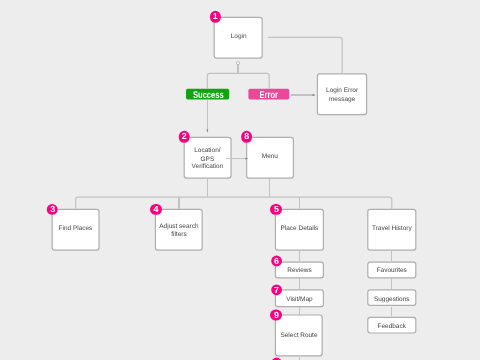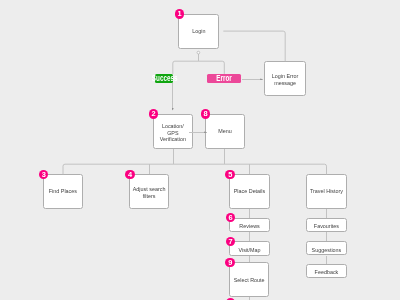--- a/index.html
+++ b/index.html
@@ -57,21 +57,21 @@
       <path d="M249.5,297.3 L249.5,300"></path>
 
       <path d="M326.5,208.8 L326.5,217.5"></path>
       <path d="M326.5,231.5 L326.5,241.1"></path>
       <path d="M326.5,255.5 L326.5,263.5"></path>
     </g>
   </svg>
   <div id="nodes">
       <div class="node" style="left: 178.4px; top: 14px; width: 41px; height: 34.8px;"><span>Login</span></div>
       <div class="badge" style="left: 174.5px; top: 9.2px;">1</div>
-      <div class="pill" style="left: 155.4px; top: 74.1px; width: 18px; height: 9.3px; background: rgb(16, 165, 16);">
+      <div class="pill" style="left: 155.4px; top: 74.1px; width: 36px; height: 9.3px; background: rgb(16, 165, 16);">
         <span>Success</span>
       </div>
       <div class="pill" style="left: 207px; top: 74px; width: 34.4px; height: 9.3px; background: #ec4899;">
         <span>Error</span>
       </div>
       <div class="node lines-2" style="left: 264.4px; top: 61.1px; width: 41.4px; height: 34.8px;"><span>Login Error
 message</span></div>
       <div class="node lines-3" style="left: 152.5px; top: 114.2px; width: 40.7px; height: 35px;"><span>Location/
 GPS
 Verification</span></div>

